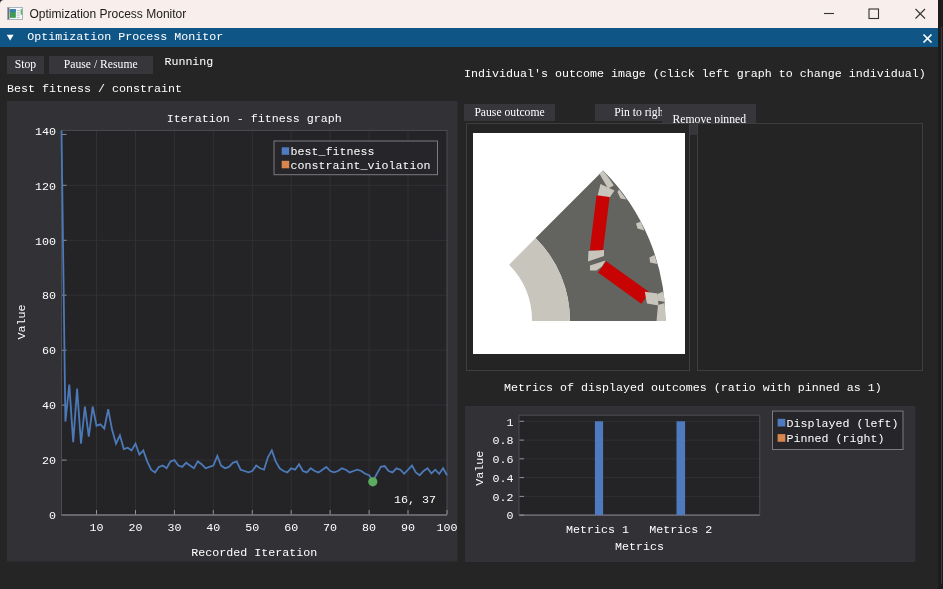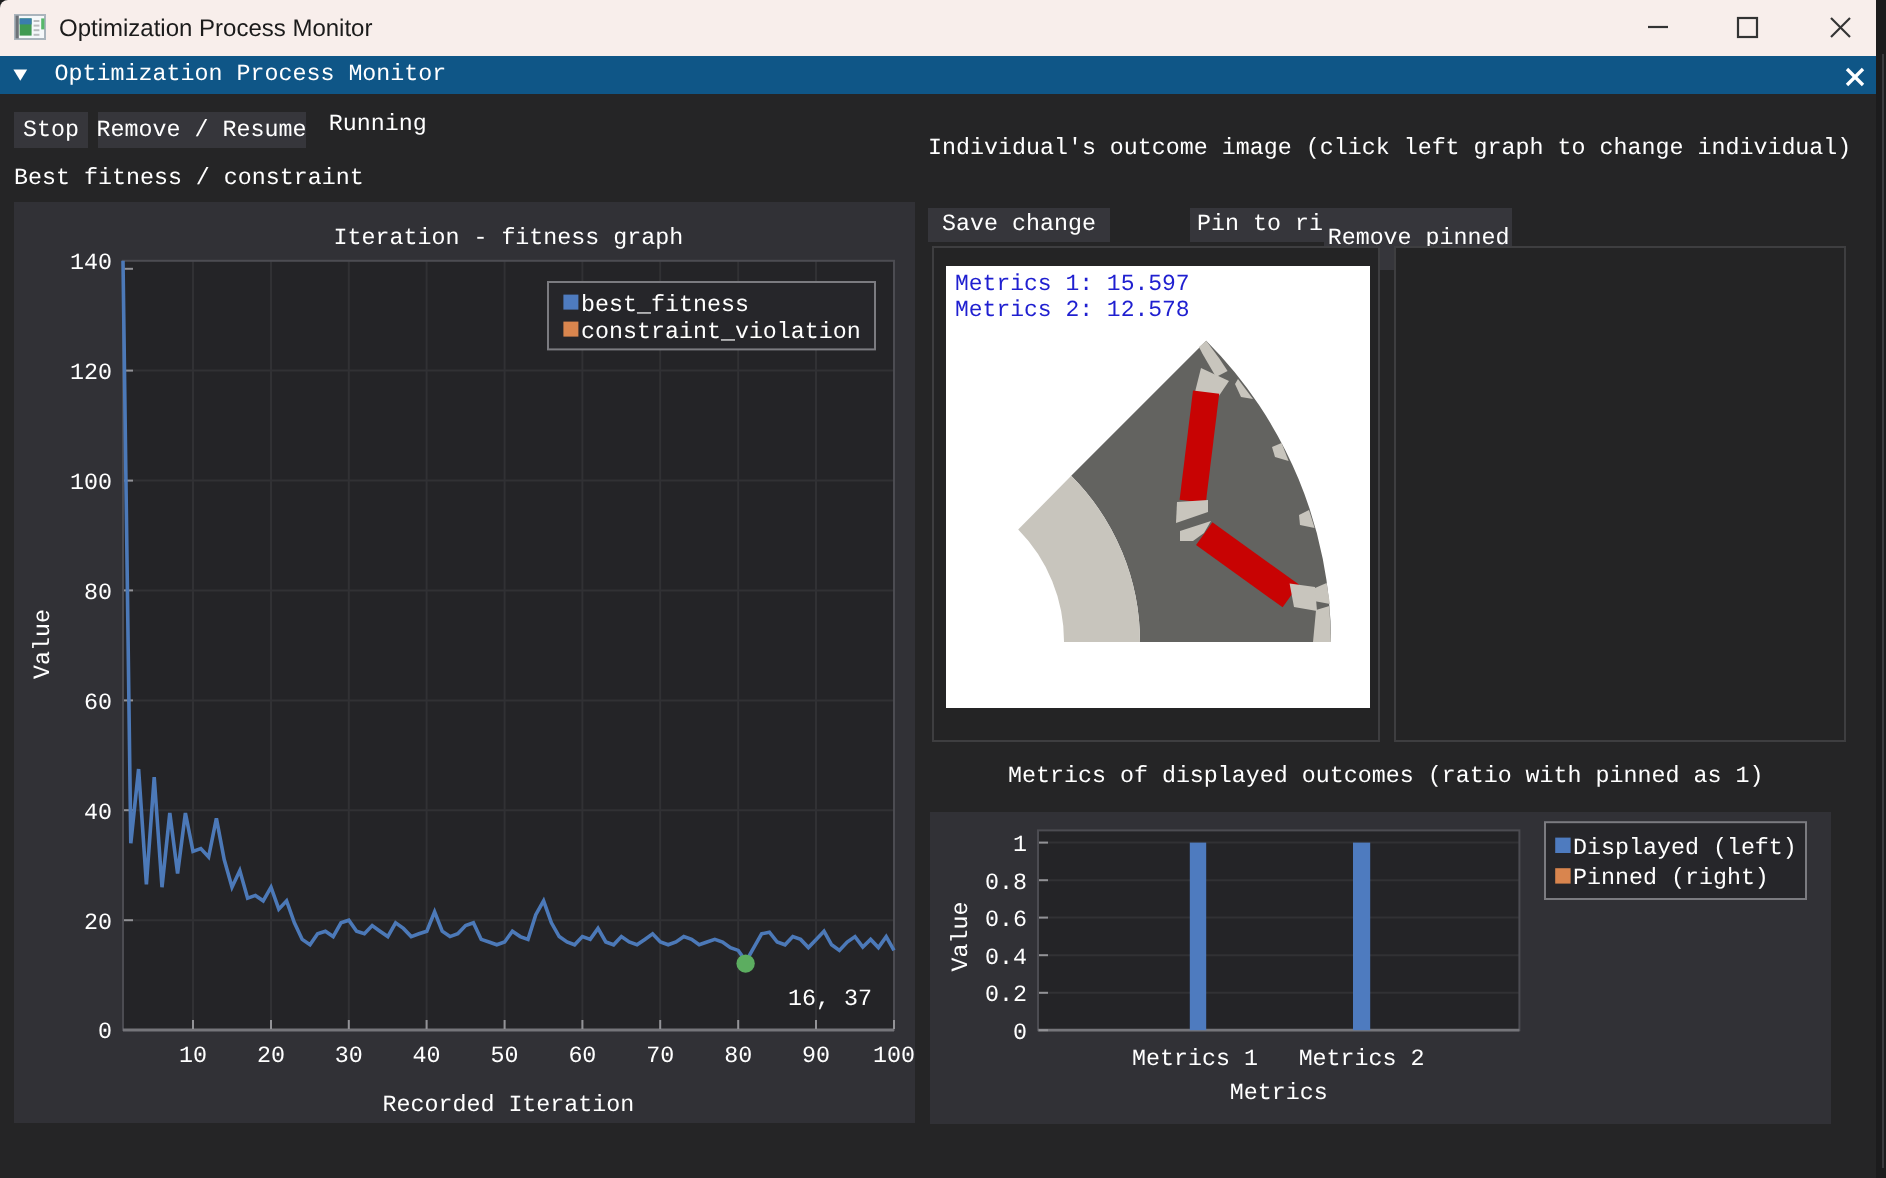--- a/index.html
+++ b/index.html
@@ -1,20 +1,20 @@
 <!DOCTYPE html>
 <html><head>
 <meta charset="utf-8">
 <style>
   html,body{margin:0;padding:0;}
   body{width:943px;height:589px;position:relative;overflow:hidden;background:#1d1d1e;
        font-family:"Liberation Mono",monospace;}
   .abs{position:absolute;}
   .mono{font-family:"Liberation Mono",monospace;font-size:11.66px;color:#ffffff;white-space:pre;}
-  .btn{background:#36363b;color:#fff;font-family:Liberation Mono, monospace;font-size:11.66px;
+  .btn{background:#36363b;color:#fff;font-family:Liberation Serif, serif;font-size:11.66px;
        display:flex;align-items:center;justify-content:center;white-space:pre;}
   .panel{background:#242425;border:1px solid #3e3e40;}
 </style>
 </head>
 <body>
 
 <div class="abs" style="left:0;top:0;width:943px;height:27.5px;background:#f8eeeb;border-radius:4px 4px 0 0;"></div>
 <svg class="abs" style="left:6.5px;top:6.5px;" width="16" height="13" viewBox="0 0 16 13">
   <rect x="0.5" y="0.5" width="15" height="12" fill="#f5f8fa" stroke="#aab4bc" stroke-width="1"></rect>
   <rect x="0.8" y="0.8" width="1.6" height="11.4" fill="#6d7278"></rect>
@@ -44,27 +44,27 @@
 <svg class="abs" style="left:6px;top:34px;" width="10" height="8" viewBox="0 0 10 8">
   <polygon points="0.7,0.8 7.6,0.8 4.15,6.4" fill="#ffffff"></polygon>
 </svg>
 <div class="mono abs" style="left:27.3px;top:28px;height:18.5px;line-height:18.5px;">Optimization Process Monitor</div>
 <svg class="abs" style="left:922px;top:33px;" width="12" height="11" viewBox="0 0 12 11">
   <line x1="1.5" y1="1.5" x2="9.5" y2="9.5" stroke="#fff" stroke-width="1.7"></line>
   <line x1="9.5" y1="1.5" x2="1.5" y2="9.5" stroke="#fff" stroke-width="1.7"></line>
 </svg>
 
 <div class="btn abs" style="left:7px;top:55.5px;width:37px;height:18.5px;">Stop</div>
-<div class="btn abs" style="left:48.5px;top:55.5px;width:104.5px;height:18.5px;">Remove / Resume</div>
+<div class="btn abs" style="left:48.5px;top:55.5px;width:104.5px;height:18.5px;">Pause / Resume</div>
 <div class="mono abs" style="left:164.4px;top:53px;height:18.5px;line-height:18.5px;">Running</div>
 
 <div class="mono abs" style="left:7px;top:82.5px;height:12px;line-height:12px;">Best fitness / constraint</div>
 <div class="mono abs" style="left:464px;top:68px;height:12px;line-height:12px;">Individual's outcome image (click left graph to change individual)</div>
 
-<div class="btn abs" style="left:464px;top:103.5px;width:91px;height:17px;">Save change</div>
+<div class="btn abs" style="left:464px;top:103.5px;width:91px;height:17px;">Pause outcome</div>
 <div class="btn abs" style="left:562.5px;top:103.5px;width:92px;height:17px;margin-left:32px;">Pin to right</div>
 <div class="btn abs" style="left:662.3px;top:103.5px;width:94px;height:31px;">Remove pinned</div>
 
 <div class="panel abs" style="left:465.5px;top:123px;width:222.5px;height:245.5px;"></div>
 <div class="panel abs" style="left:697px;top:123px;width:224px;height:245.5px;"></div>
 
 <div class="abs" style="left:472.5px;top:133px;width:212.5px;height:220.5px;background:#ffffff;">
 <svg width="212.5" height="220.5" viewBox="0 0 212.5 220.5">
 
   <path d="M 192.5 188 A 213 213 0 0 0 130.1 37.4 L 62.6 104.9 A 117.5 117.5 0 0 1 97 188 Z" fill="#636360"></path>
@@ -86,22 +86,20 @@
 
   <polygon points="115.5,118 131,117 131,123 115,128.5" fill="#c8c5bd"></polygon>
   <polygon points="117,132.5 132.5,127.5 129,133.5 123.5,137.5 117,137.5" fill="#c8c5bd"></polygon>
 
   <g transform="rotate(35.7 150.75 149.4)">
         <rect x="124.1" y="142.4" width="53.3" height="14" fill="#c80303"></rect>
       </g>
 
   <polygon points="171.8,158.7 184.5,160.5 185.5,172.5 174,170.5" fill="#c8c5bd"></polygon>
 </svg>
-<div class="abs" style="left:5px;top:4px;font-family:'Liberation Mono',monospace;font-size:11.5px;line-height:12.6px;color:#1f1fd0;white-space:pre;">Metrics 1: 15.597
-Metrics 2: 12.578</div>
 </div>
 
 <svg class="abs" style="left:7px;top:101px;" width="450.5" height="460.5" viewBox="0 0 450.5 460.5" font-family="Liberation Mono,monospace" font-size="11.66px" fill="#ffffff">
   <rect x="0" y="0" width="450.5" height="460.5" fill="#313136"></rect>
   <rect x="54.5" y="29.4" width="385.5" height="384.6" fill="#242427"></rect>
 
   <g stroke="#313134" stroke-width="1">
     <line x1="89.5" y1="29.4" x2="89.5" y2="414"></line>
       <line x1="128.5" y1="29.4" x2="128.5" y2="414"></line>
     <line x1="167.4" y1="29.4" x2="167.4" y2="414"></line>

